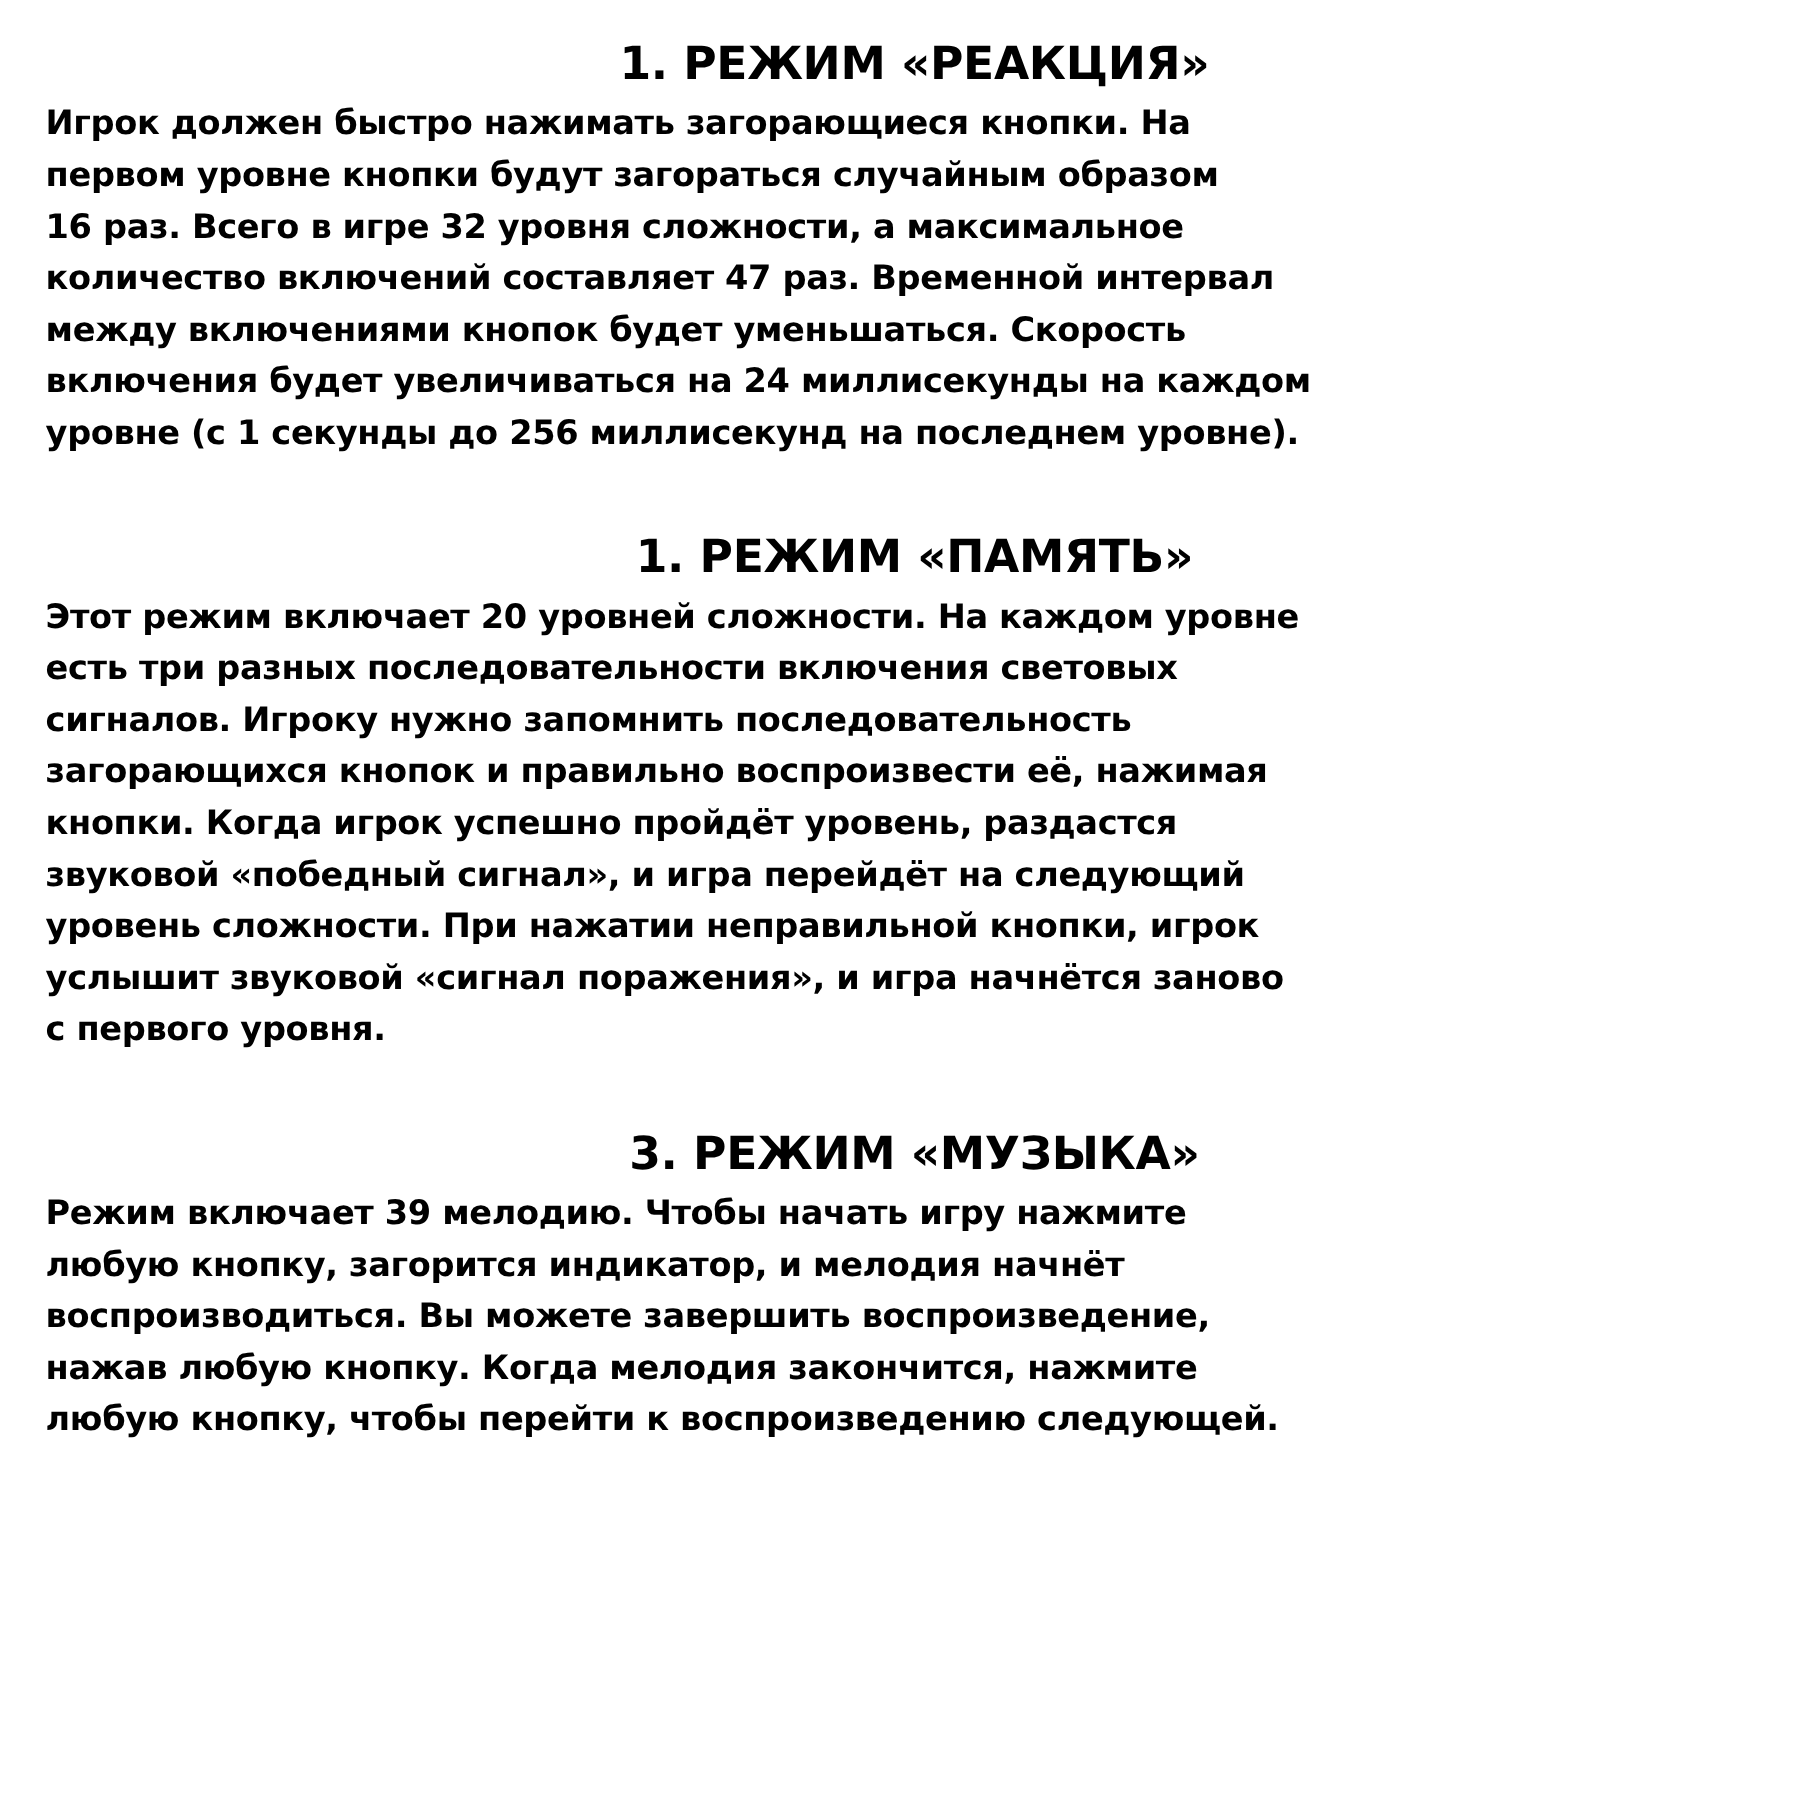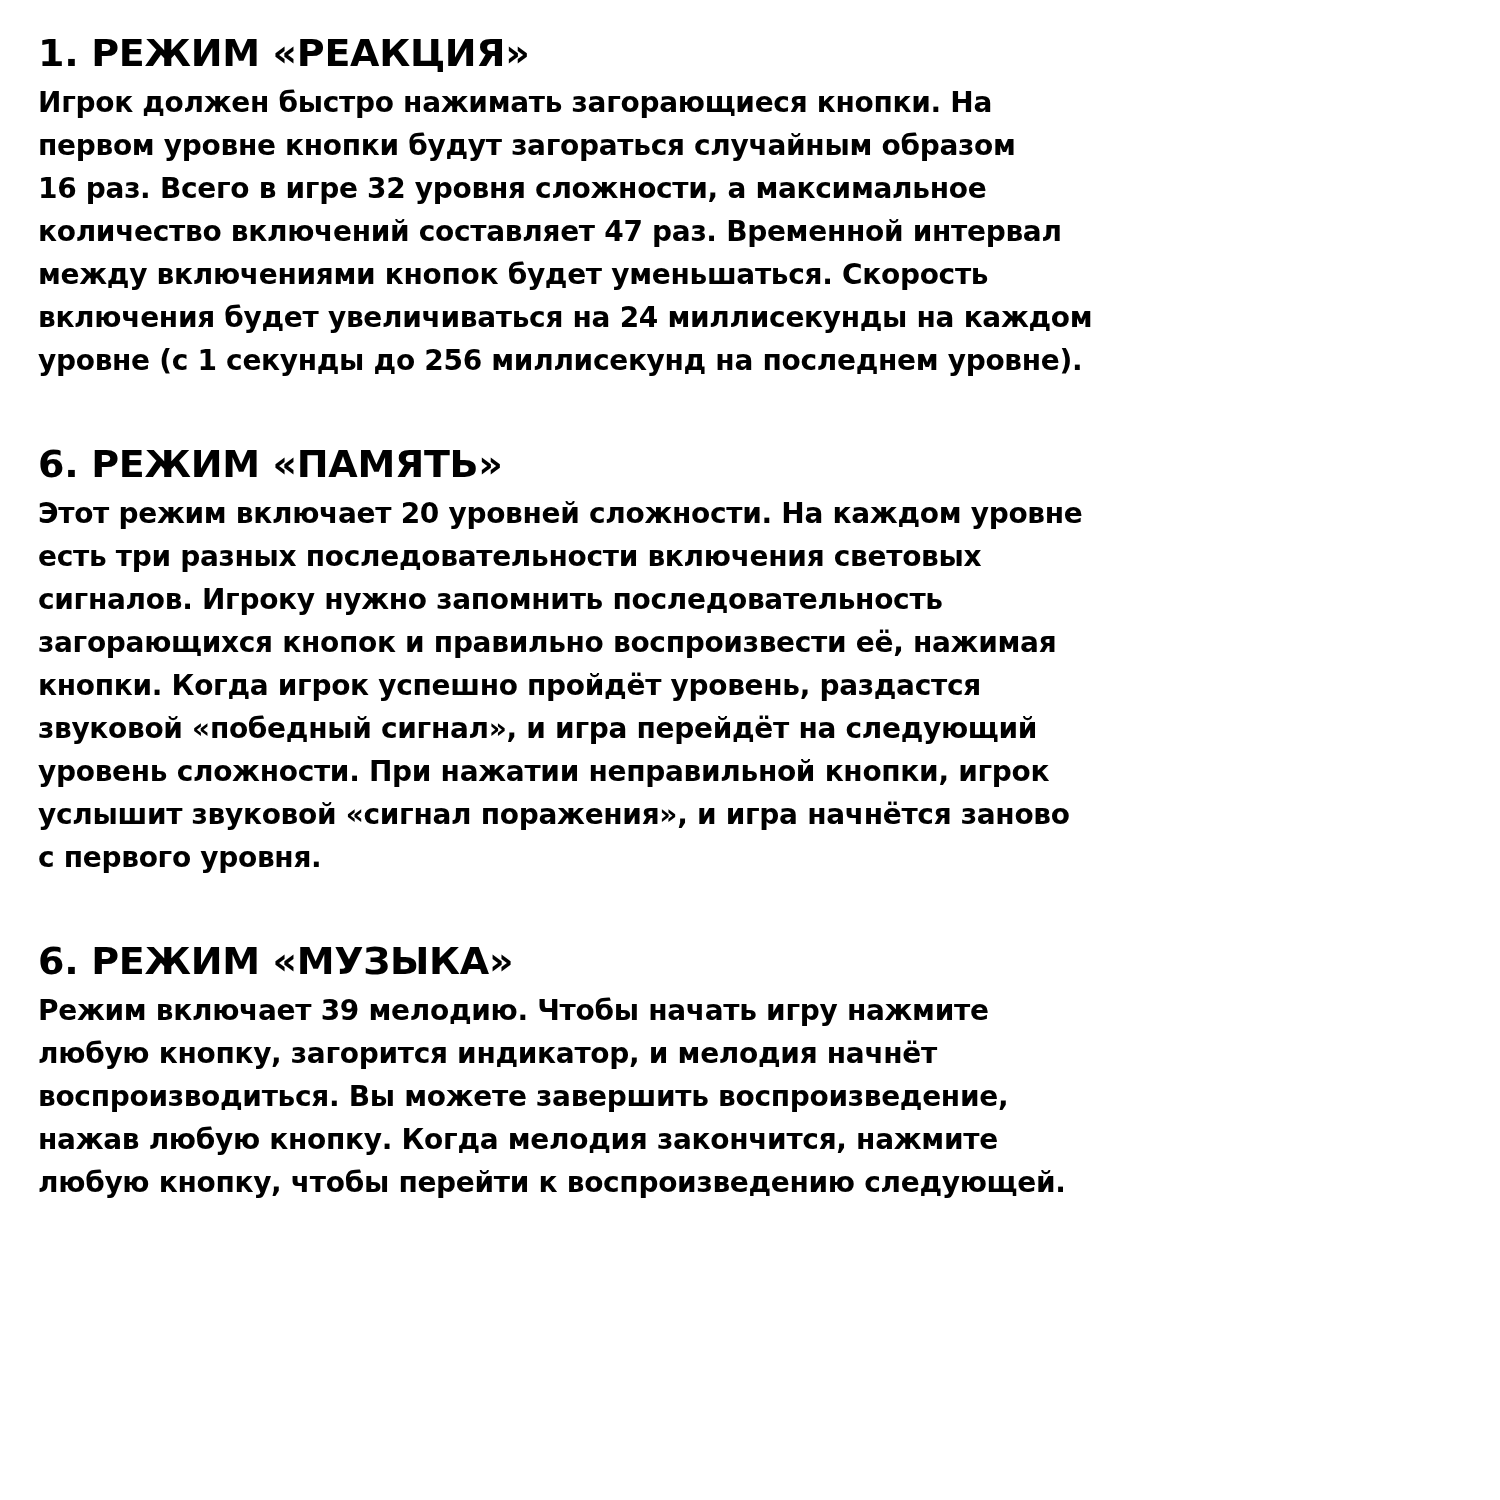--- a/index.html
+++ b/index.html
@@ -23,20 +23,21 @@
   }
   .section {
     margin: 0 0 55px 0;
   }
   .section-heading {
     font-size: 38px;
     line-height: 55px;
     margin: 0;
     padding: 0;
     letter-spacing: -0.3px;
+    text-align: center;
   }
   .section-body {
     font-size: 28px;
     line-height: 43px;
     margin: 0;
     padding: 0;
     letter-spacing: -0.3px;
     white-space: pre-line;
   }
 </style>
@@ -50,34 +51,34 @@
     <p class="section-body">Игрок должен быстро нажимать загорающиеся кнопки. На
 первом уровне кнопки будут загораться случайным образом
 16 раз. Всего в игре 32 уровня сложности, а максимальное
 количество включений составляет 47 раз. Временной интервал
 между включениями кнопок будет уменьшаться. Скорость
 включения будет увеличиваться на 24 миллисекунды на каждом
 уровне (с 1 секунды до 256 миллисекунд на последнем уровне).</p>
   </section>
 
   <section class="section">
-    <h2 class="section-heading">6. РЕЖИМ «ПАМЯТЬ»</h2>
+    <h2 class="section-heading">1. РЕЖИМ «ПАМЯТЬ»</h2>
     <p class="section-body">Этот режим включает 20 уровней сложности. На каждом уровне
 есть три разных последовательности включения световых
 сигналов. Игроку нужно запомнить последовательность
 загорающихся кнопок и правильно воспроизвести её, нажимая
 кнопки. Когда игрок успешно пройдёт уровень, раздастся
 звуковой «победный сигнал», и игра перейдёт на следующий
 уровень сложности. При нажатии неправильной кнопки, игрок
 услышит звуковой «сигнал поражения», и игра начнётся заново
 с первого уровня.</p>
   </section>
 
   <section class="section">
-    <h2 class="section-heading">6. РЕЖИМ «МУЗЫКА»</h2>
+    <h2 class="section-heading">3. РЕЖИМ «МУЗЫКА»</h2>
     <p class="section-body">Режим включает 39 мелодию. Чтобы начать игру нажмите
 любую кнопку, загорится индикатор, и мелодия начнёт
 воспроизводиться. Вы можете завершить воспроизведение,
 нажав любую кнопку. Когда мелодия закончится, нажмите
 любую кнопку, чтобы перейти к воспроизведению следующей.</p>
   </section>
 
 </main>
 
 </body></html>

